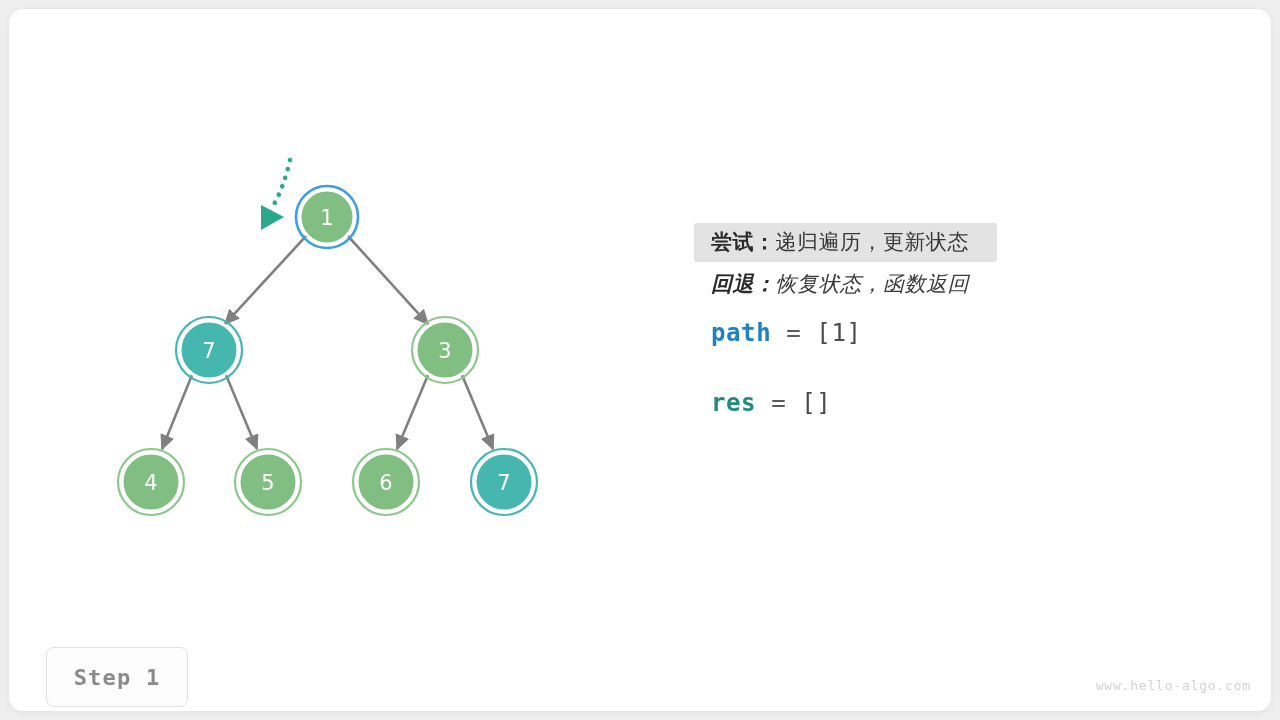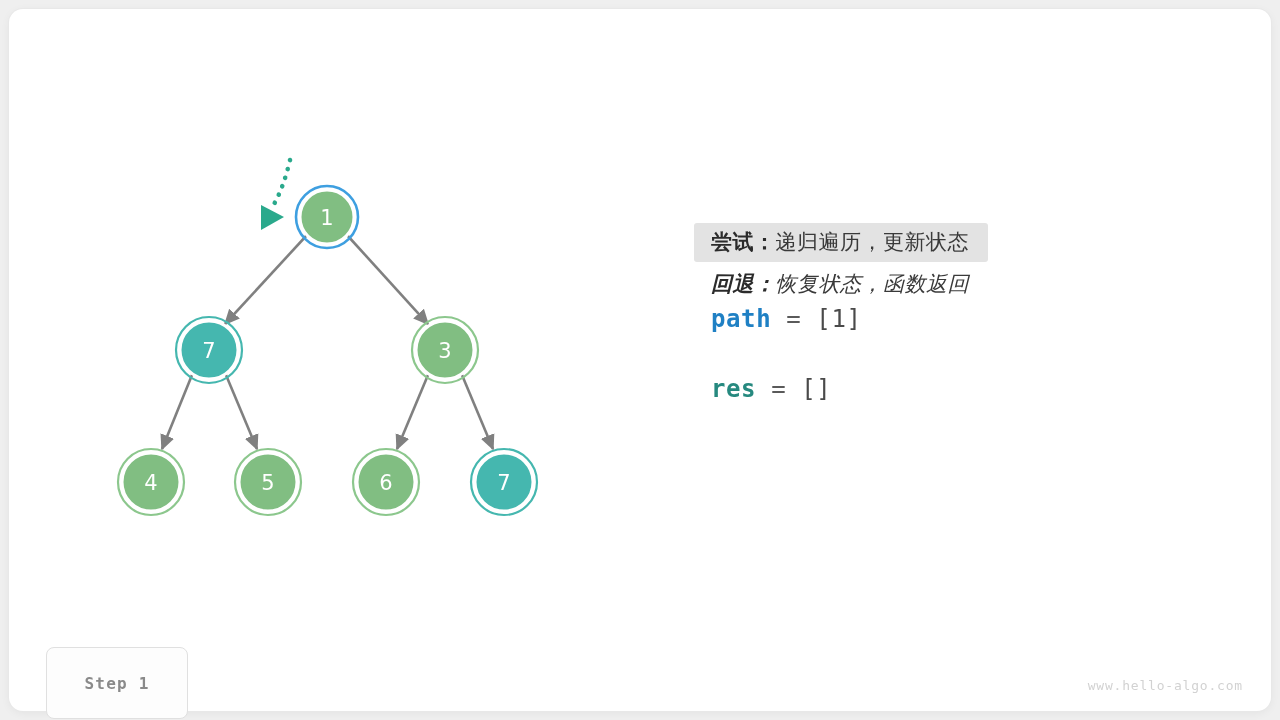--- a/index.html
+++ b/index.html
@@ -44,21 +44,21 @@
     top: 214px;
     width: 540px;
   }
   .zh-line {
     font-family: "DejaVu Sans", "Liberation Sans", sans-serif;
     font-size: 21px;
     line-height: 26px;
     color: #3a3a3a;
     letter-spacing: 0.5px;
     white-space: nowrap;
-    padding: 6px 19px 7px 17px;
+    padding: 6px 28px 7px 17px;
     display: inline-block;
     border-radius: 3px;
   }
   .zh-line .zh-key {
     font-weight: bold;
     color: #2b2b2b;
   }
   .zh-line.highlight {
     background: #e3e3e3;
   }
@@ -75,47 +75,47 @@
   .code-line .var-path {
     color: #1f80c4;
     font-weight: bold;
   }
   .code-line .var-res {
     color: #26897f;
     font-weight: bold;
   }
   .code-line .eq { color: #5a5a5a; }
   .code-line .val { color: #4a4a4a; }
-  .row-path { }
+  .row-path { margin-top: 14px; }
   .row-res  { margin-top: 40px; }
 
   
   #step-badge {
     position: absolute;
     left: 37px;
     top: 638px;
     width: 142px;
-    height: 72px;
+    height: 60px;
     box-sizing: border-box;
     border: 1px solid #e0e0e0;
     border-radius: 8px;
     background: #fdfdfd;
     display: flex;
     align-items: center;
     justify-content: center;
     font-family: "DejaVu Sans Mono", "Liberation Mono", monospace;
-    font-size: 16px;
+    font-size: 22px;
     font-weight: bold;
     color: #8a8a8a;
     letter-spacing: 1.2px;
   }
   
   #watermark {
     position: absolute;
-    right: 28px;
+    right: 20px;
     bottom: 18px;
     font-family: "DejaVu Sans Mono", "Liberation Mono", monospace;
     font-size: 13px;
     color: #d2d2d2;
     letter-spacing: 0.8px;
   }
   .node-label {
     font-family: "DejaVu Sans", "Liberation Sans", sans-serif;
     font-size: 21px;
     fill: #ffffff;

